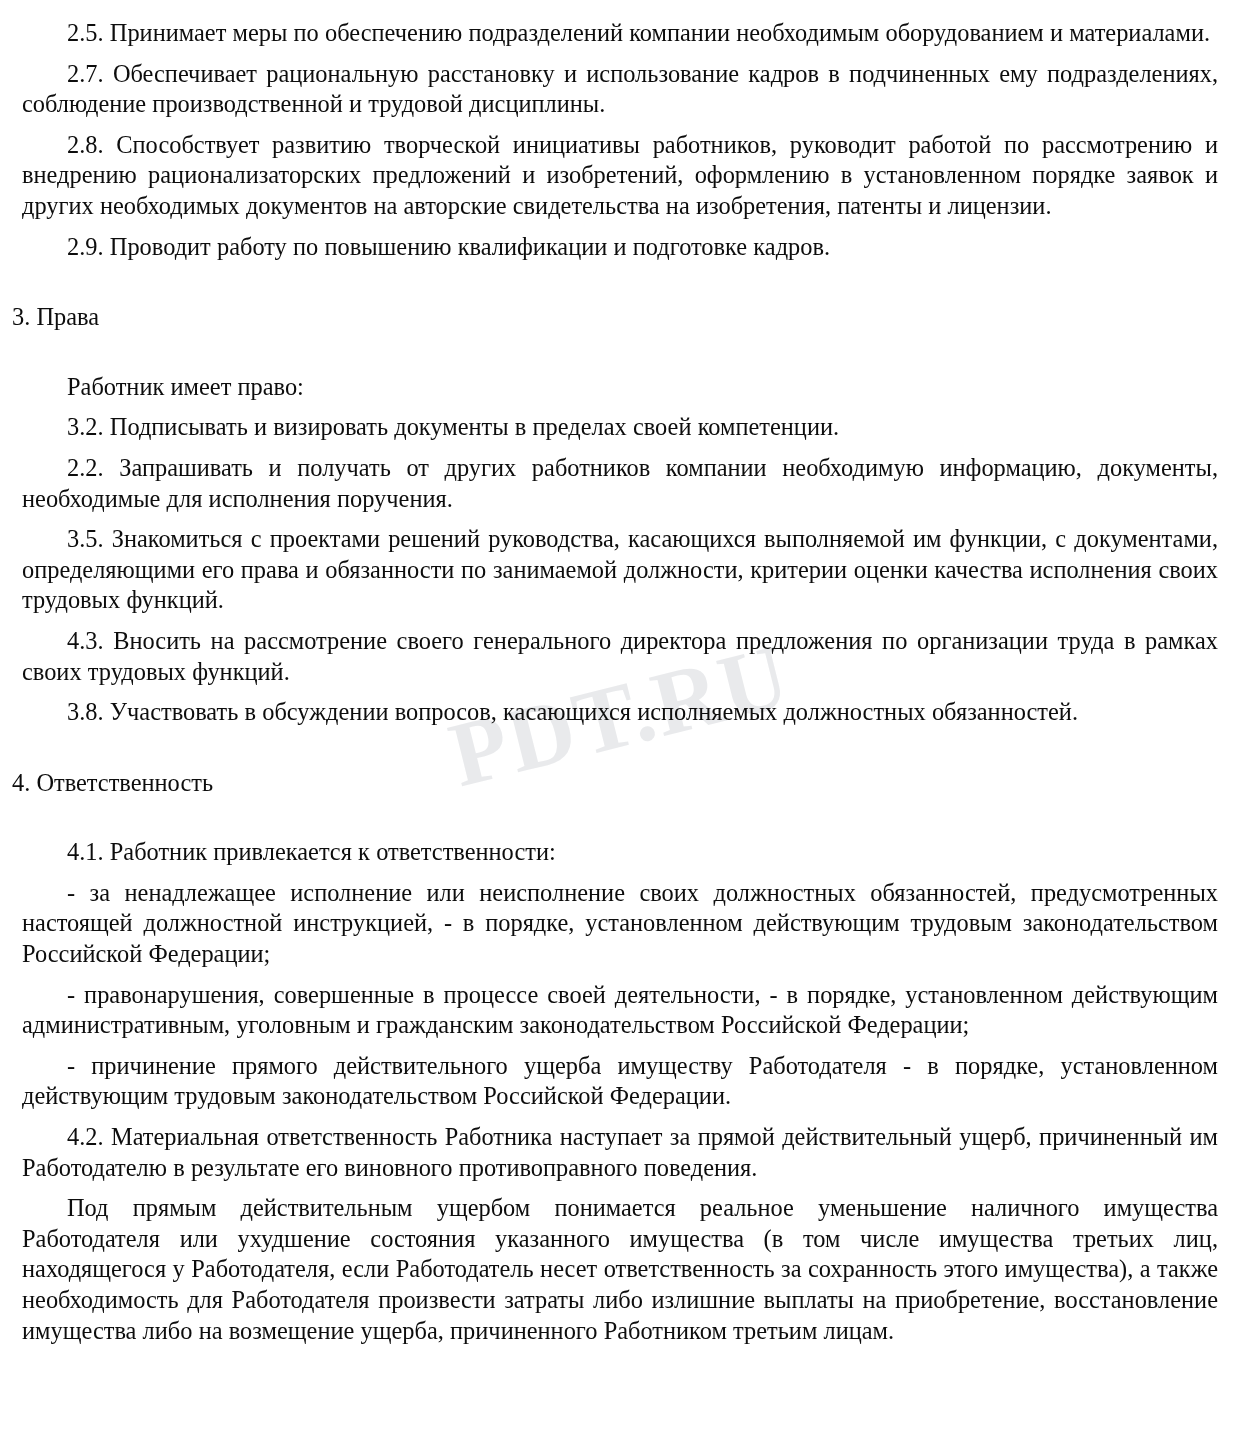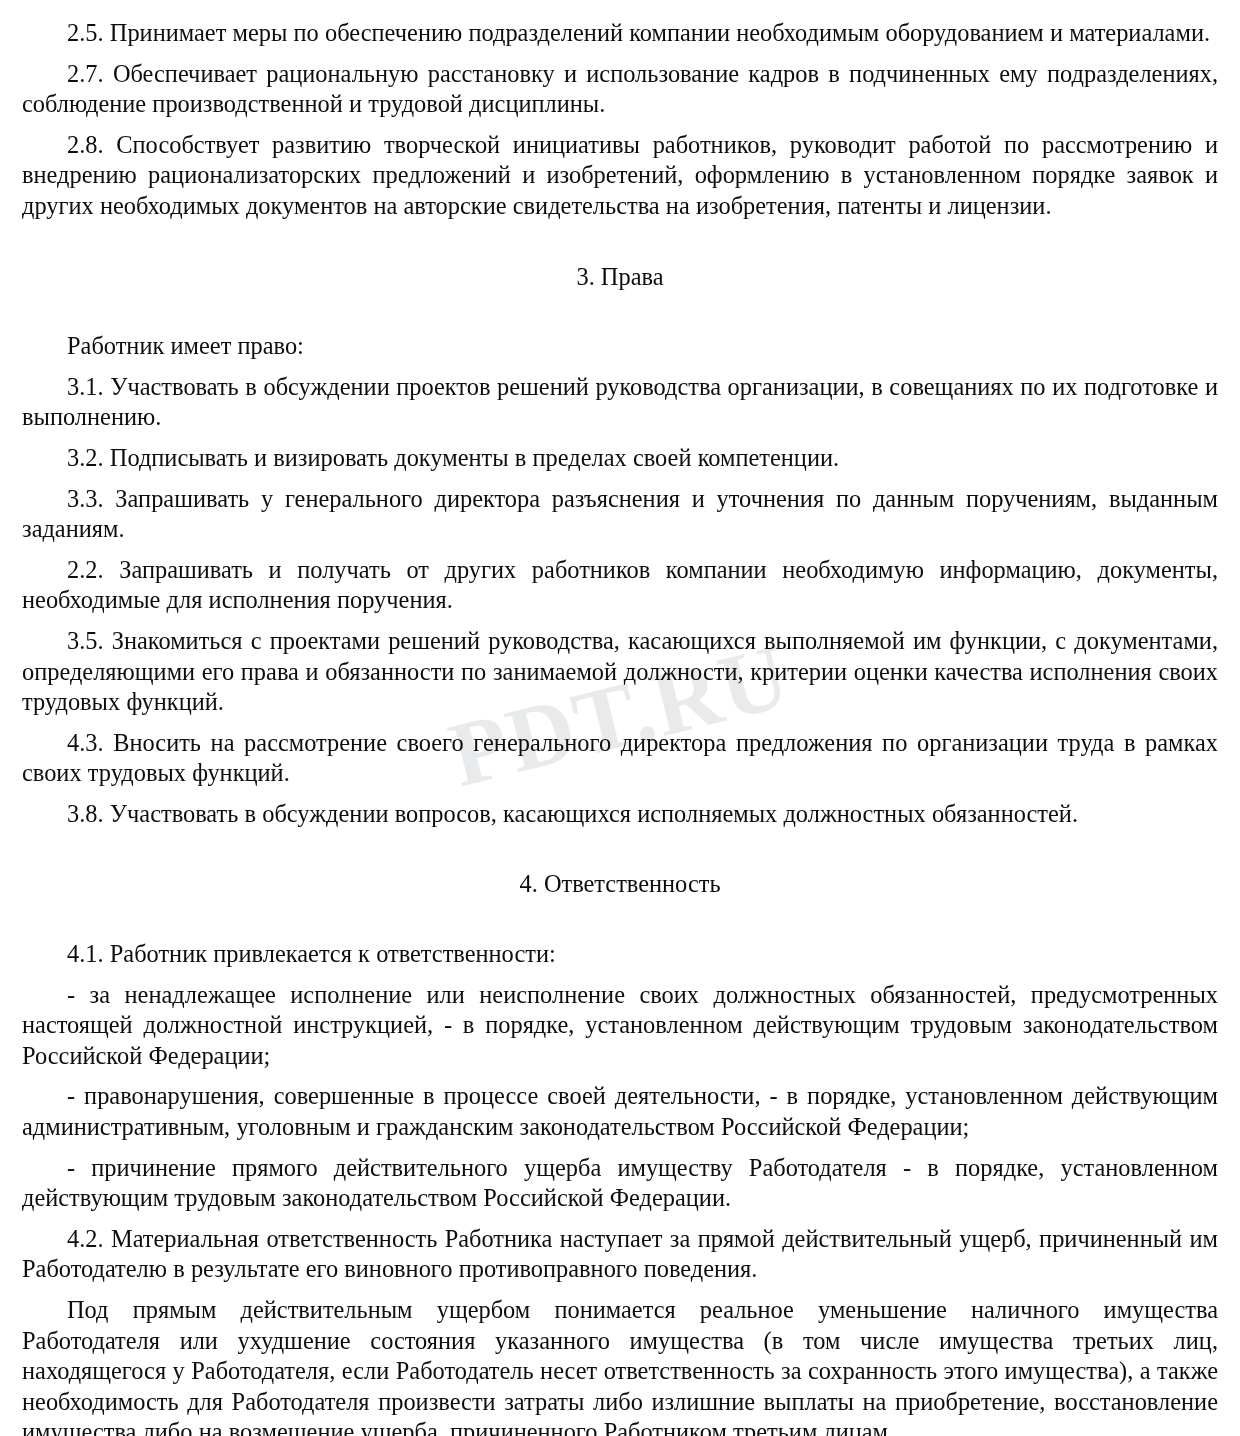--- a/index.html
+++ b/index.html
@@ -56,49 +56,48 @@
     text-align: justify;
     text-indent: 45px;
     text-justify: inter-word;
     word-spacing: 0.1px;
   }
   h2.heading {
     margin: 0;
     font-size: 24.4px;
     line-height: 30.6px;
     font-weight: 400;
-    text-align: center;
+    text-align: left;
     text-indent: 0;
   }
   .gap-lg { height: 30px; }
   .gap-md { height: 29px; }
 </style>
 </head>
 <body>
 
 <div id="page">
 
   <div class="watermark">PDT.RU</div>
 
   <div class="content">
 
     <p class="para">2.5. Принимает меры по обеспечению подразделений компании необходимым оборудованием и материалами.</p>
     <p class="para">2.7. Обеспечивает рациональную расстановку и использование кадров в подчиненных ему подразделениях, соблюдение производственной и трудовой дисциплины.</p>
     <p class="para">2.8. Способствует развитию творческой инициативы работников, руководит работой по рассмотрению и внедрению рационализаторских предложений и изобретений, оформлению в установленном порядке заявок и других необходимых документов на авторские свидетельства на изобретения, патенты и лицензии.</p>
+    <p class="para">2.9. Проводит работу по повышению квалификации и подготовке кадров.</p>
 
     <div class="gap-lg"></div>
 
     <h2 class="heading">3. Права</h2>
 
     <div class="gap-md"></div>
 
     <p class="para">Работник имеет право:</p>
-    <p class="para">3.1. Участвовать в обсуждении проектов решений руководства организации, в совещаниях по их подготовке и выполнению.</p>
     <p class="para">3.2. Подписывать и визировать документы в пределах своей компетенции.</p>
-    <p class="para">3.3. Запрашивать у генерального директора разъяснения и уточнения по данным поручениям, выданным заданиям.</p>
     <p class="para">2.2. Запрашивать и получать от других работников компании необходимую информацию, документы, необходимые для исполнения поручения.</p>
     <p class="para">3.5. Знакомиться с проектами решений руководства, касающихся выполняемой им функции, с документами, определяющими его права и обязанности по занимаемой должности, критерии оценки качества исполнения своих трудовых функций.</p>
     <p class="para">4.3. Вносить на рассмотрение своего генерального директора предложения по организации труда в рамках своих трудовых функций.</p>
     <p class="para">3.8. Участвовать в обсуждении вопросов, касающихся исполняемых должностных обязанностей.</p>
 
     <div class="gap-lg"></div>
 
     <h2 class="heading">4. Ответственность</h2>
 
     <div class="gap-md"></div>

